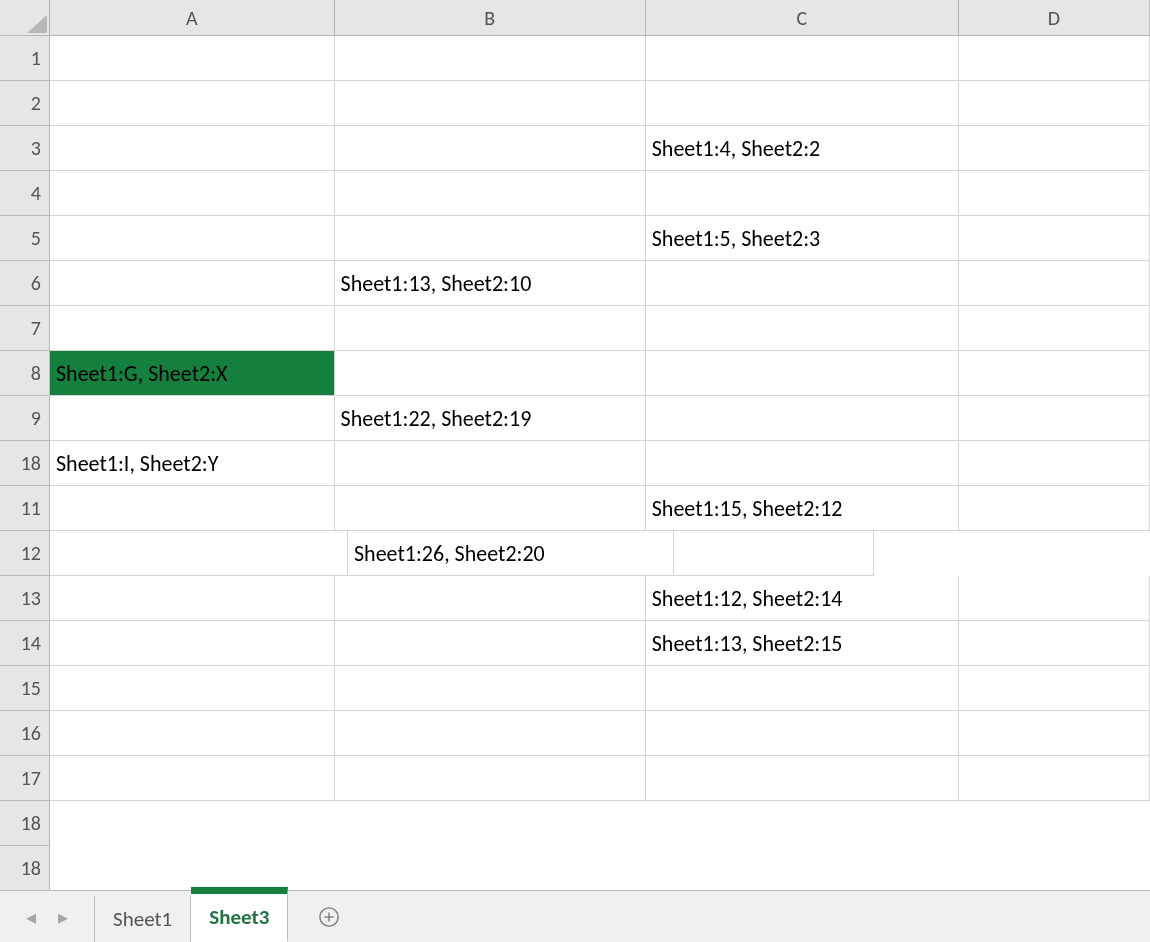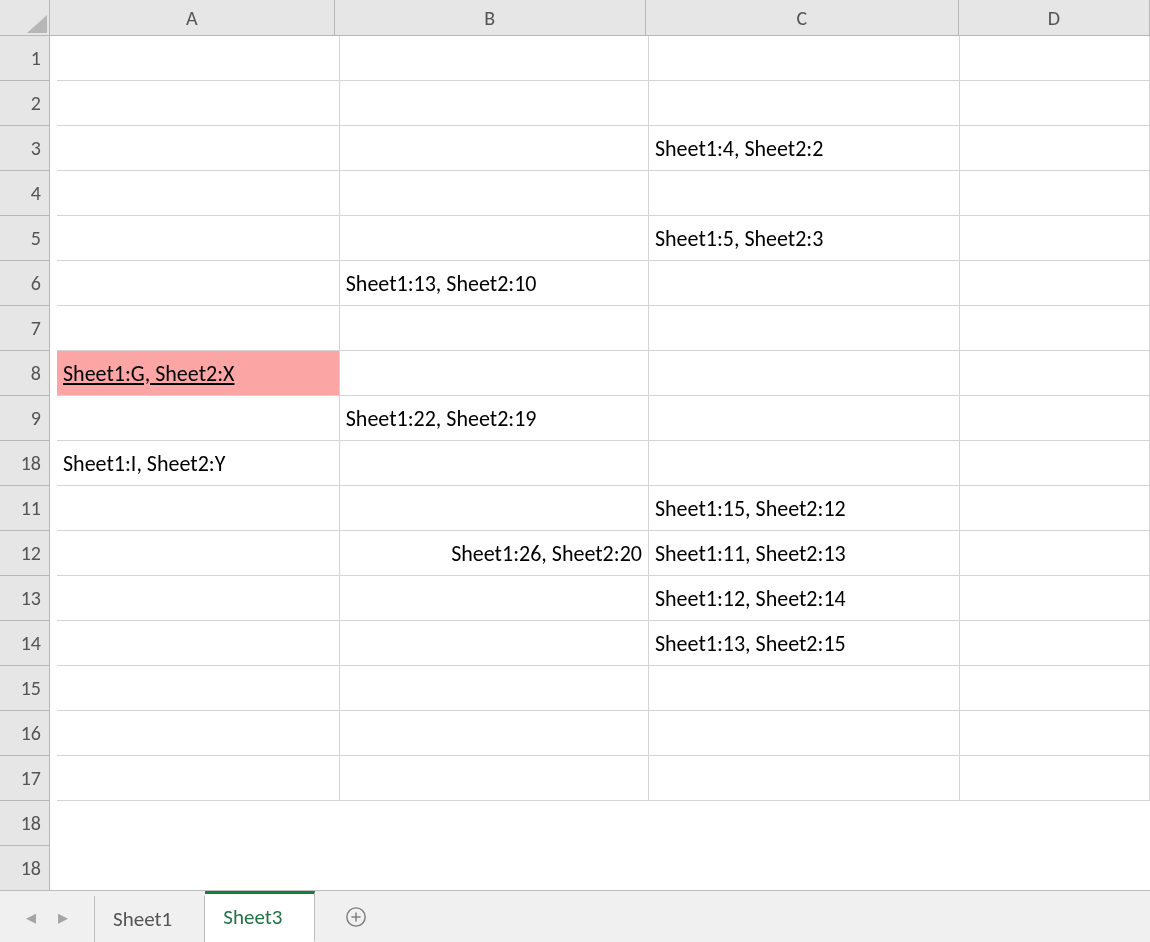--- a/index.html
+++ b/index.html
@@ -71,35 +71,33 @@
       border-bottom: 1px solid #b7b7b7;
       background: #e6e6e6;
     }
     .cells {
       position: absolute;
       top: 36px; left: 50px; right: 0; bottom: 0;
     }
     .row {
       display: flex;
       height: 45px;
-      padding-left: 7px;
     }
     .cell {
       border-right: 1px solid #d4d4d4;
       border-bottom: 1px solid #d4d4d4;
       display: flex;
       align-items: center;
       padding: 0 6px;
       white-space: nowrap;
       overflow: visible;
       font-size: 22px;
     }
     .cell.highlight {
-      background: #fca5a5;
-      text-decoration: underline;
+      background: #15803d;
     }
 
     
     .footer {
       position: absolute;
       bottom: 0; left: 0; right: 0;
       height: 52px;
       background: #f0f0f0;
       border-top: 1px solid #bcbcbc;
       display: flex;
@@ -111,37 +109,37 @@
       gap: 22px;
       padding: 0 26px;
       color: #a5a5a5;
       font-size: 20px;
     }
     .tabs {
       display: flex;
       align-items: flex-end;
     }
     .tab {
-      padding: 10px 32px 10px 18px;
+      padding: 10px 18px 10px 18px;
       font-size: 21px;
       color: #555;
       background: #f0f0f0;
       border-right: 1px solid #bcbcbc;
       cursor: pointer;
       position: relative;
       text-align: right;
     }
     .tab:first-child { border-left: 1px solid #bcbcbc; }
     .tab.active {
       background: #ffffff;
       color: #217346;
-      font-weight: normal;
+      font-weight: bold;
       border-bottom: 3px solid #ffffff;
       margin-bottom: -1px;
-      border-top: 3px solid #15803d;
+      border-top: 7px solid #15803d;
     }
     .add-sheet {
       display: flex;
       align-items: center;
       padding: 0 30px;
       color: #7a7a7a;
     }
     .add-sheet svg { width: 22px; height: 22px; }
   </style>
 </head>
@@ -377,25 +375,22 @@
           <span>Sheet1:15, Sheet2:12</span>
         </div>
         <div class="cell" style="width: 200px;">
           <span></span>
         </div>
       </div>
       <div class="row">
         <div class="cell" style="width: 298px;">
           <span></span>
         </div>
-        <div class="cell" style="width: 326px; justify-content: flex-end;">
+        <div class="cell" style="width: 326px;">
           <span>Sheet1:26, Sheet2:20</span>
-        </div>
-        <div class="cell" style="width: 328px;">
-          <span>Sheet1:11, Sheet2:13</span>
         </div>
         <div class="cell" style="width: 200px;">
           <span></span>
         </div>
       </div>
       <div class="row">
         <div class="cell" style="width: 298px;">
           <span></span>
         </div>
         <div class="cell" style="width: 326px;">

